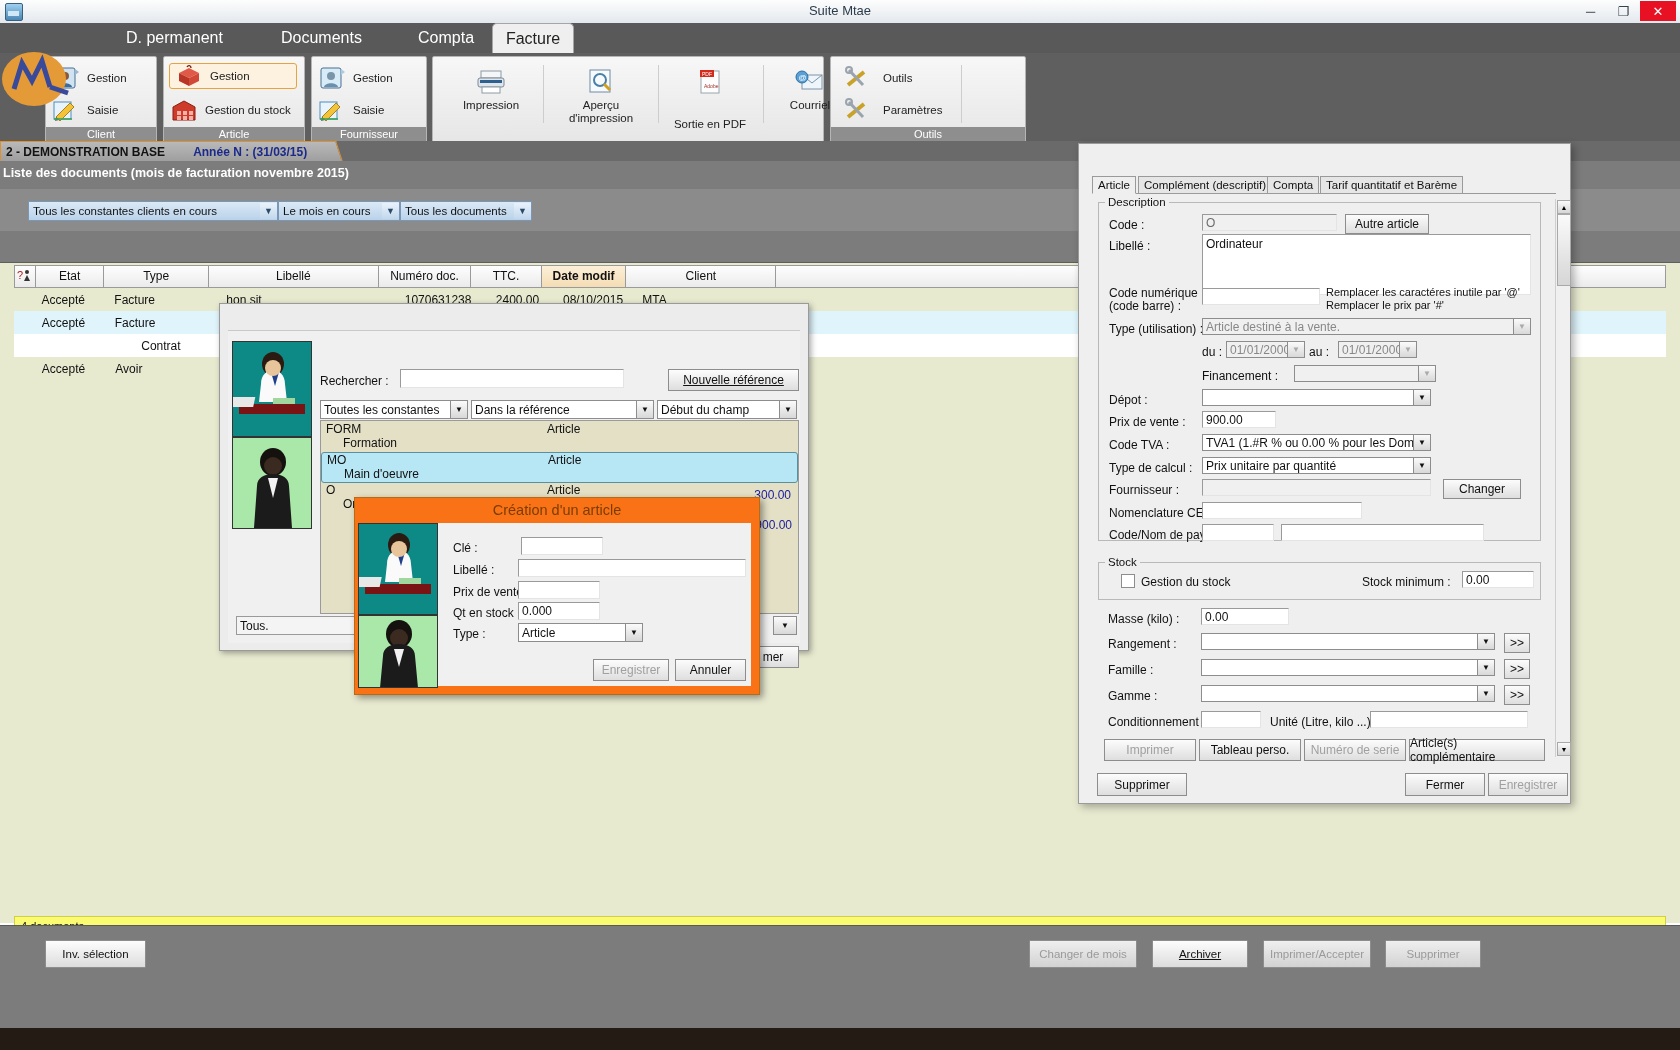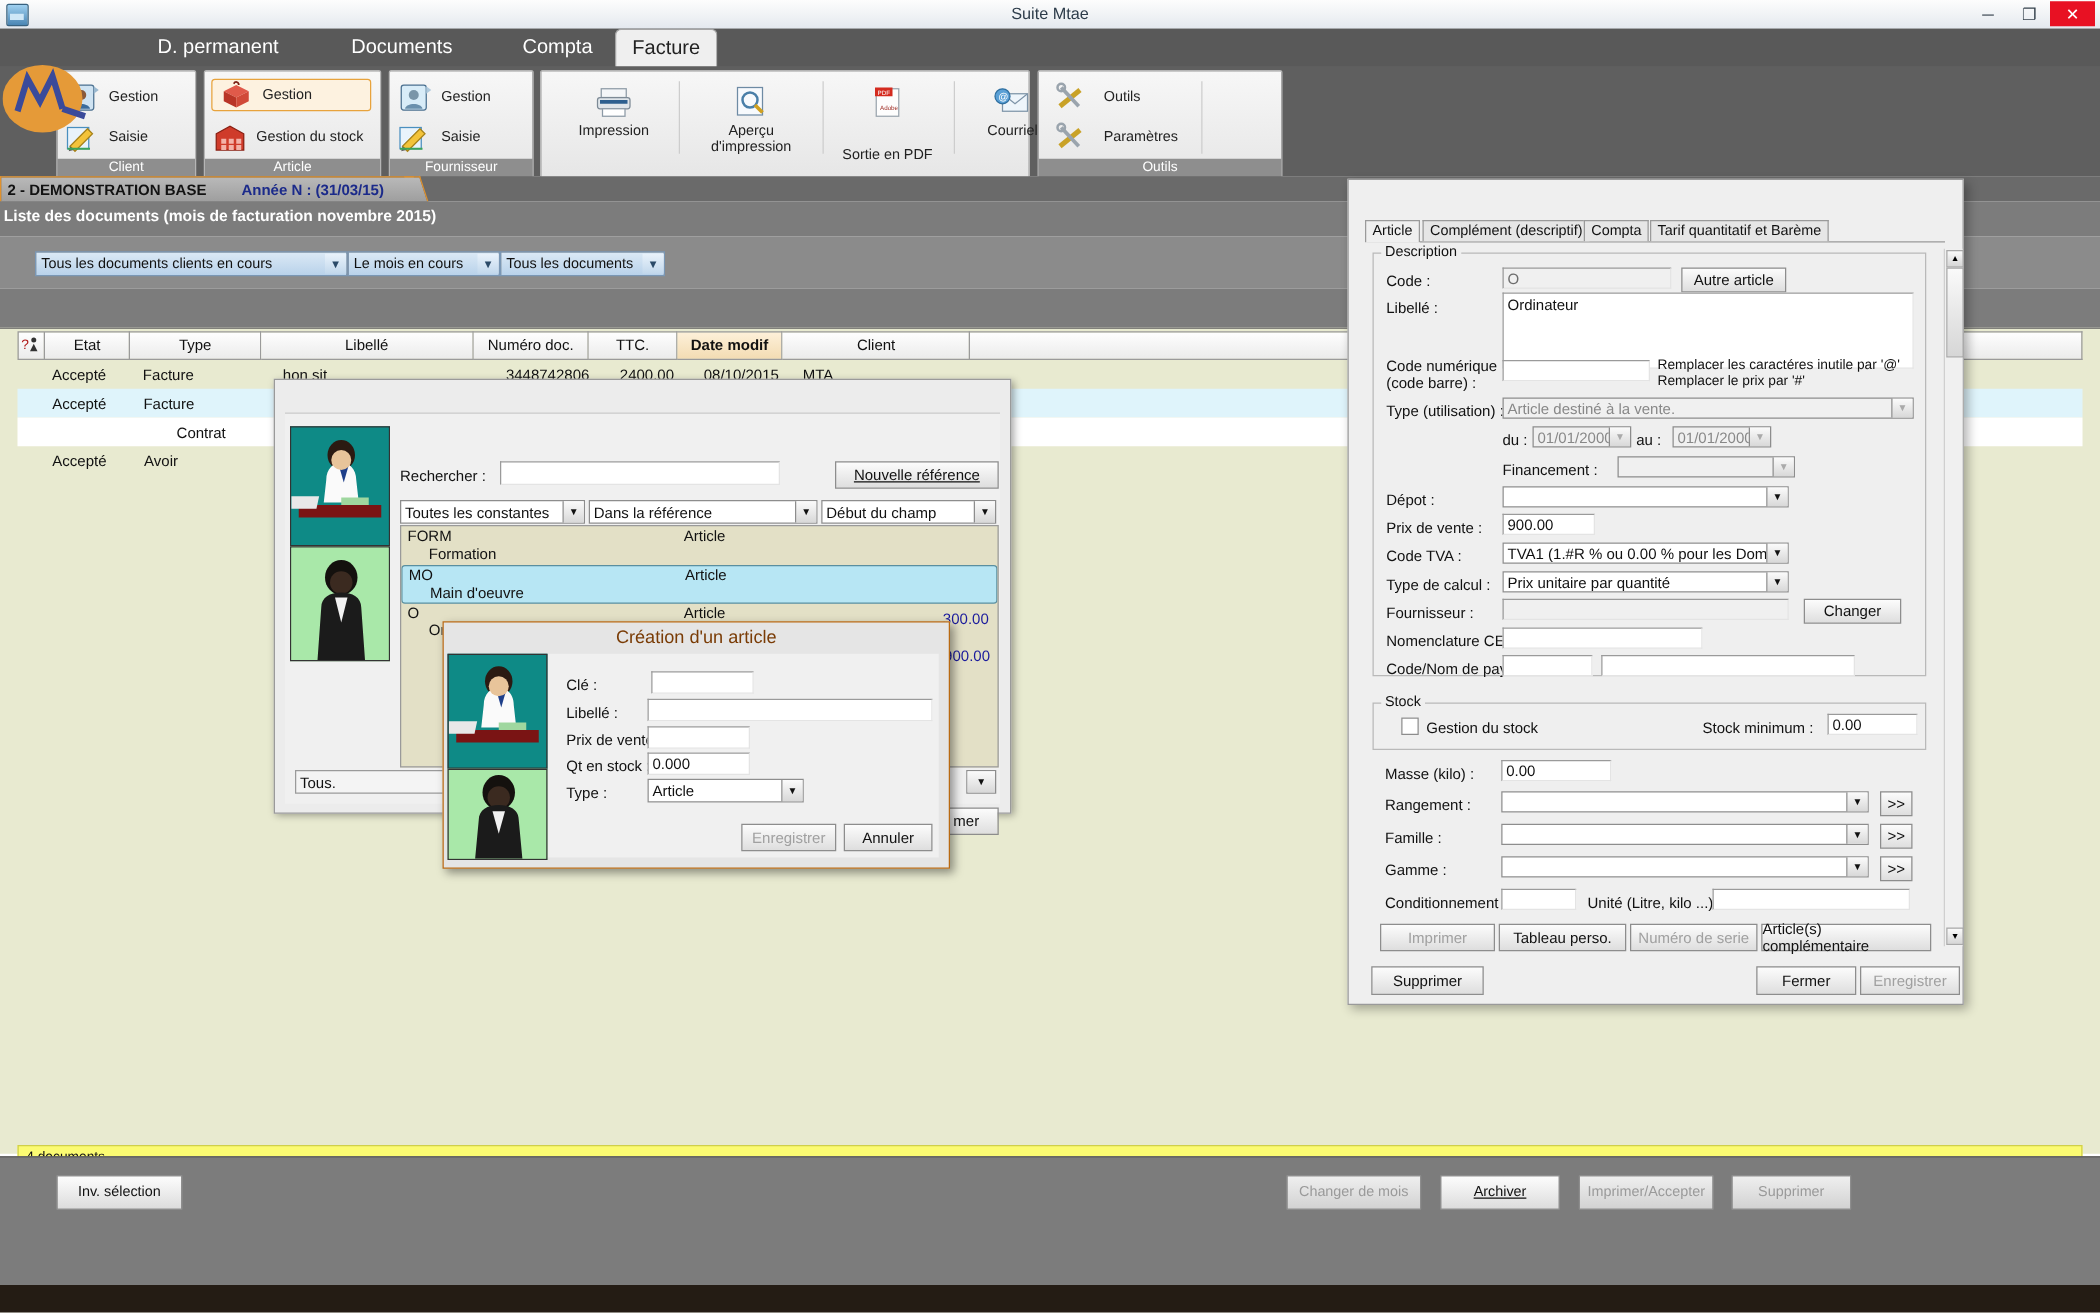--- a/index.html
+++ b/index.html
@@ -122,21 +122,21 @@
   .reslist{position:absolute;background:#e3e0c6;border:1px solid #9a9a9a;overflow:hidden;}
   .res{position:absolute;left:0;width:100%;height:31px;font-size:12px;color:#111;}
   .res.sel{background:#b7e6f4;border:1px solid #5a8fa0;border-radius:3px;box-sizing:border-box;}
   .res .r1{position:absolute;left:5px;top:0px;}
   .res .r2{position:absolute;left:22px;top:14px;}
   .res .rt{position:absolute;left:226px;top:0px;}
   .res .rp{position:absolute;right:6px;top:0px;color:#1a1a9c;margin-top:35px;}
 
   
   .dlg-create{position:absolute;left:354px;top:497px;width:404px;height:196px;
-    background:#e5e5e5;border:1px solid #b96a12;box-shadow:3px 3px 7px rgba(0,0,0,.4);}
+    background:#f97316;border:1px solid #b96a12;box-shadow:3px 3px 7px rgba(0,0,0,.4);}
   .dlg-create .ctitle{position:absolute;left:0;top:0;width:100%;height:25px;line-height:25px;
     text-align:center;font-size:14.5px;color:#7a3c06;}
   .dlg-create .cbody{position:absolute;left:8px;top:25px;width:388px;height:163px;background:#f0f0f0;}
 
   
   .win-art{position:absolute;left:1078px;top:143px;width:491px;height:659px;
     background:#efefef;border:1px solid #9a9a9a;box-shadow:3px 3px 8px rgba(0,0,0,.30);}
   .win-art .wtitle{position:absolute;left:0;top:0;width:100%;height:27px;line-height:27px;
     text-align:center;font-size:15px;color:#3b3b3b;}
   .tabs{position:absolute;left:13px;top:32px;width:464px;height:17px;
@@ -328,21 +328,21 @@
     </div>
     <div class="cb-skew"></div>
   </div>
 
   <div class="doc-header">
     <div class="dh-title">Liste des documents (mois de facturation novembre 2015)</div>
   </div>
 
   <div class="filterbar">
     <div class="combo" style="left:28px;top:12px;width:248px;">
-      <span class="ctext">Tous les documents clients en cours</span>
+      <span class="ctext">Tous les constantes clients en cours</span>
       <span class="carrow">▼</span>
     </div>
     <div class="combo" style="left:278px;top:12px;width:120px;">
       <span class="ctext">Le mois en cours</span>
       <span class="carrow">▼</span>
     </div>
     <div class="combo" style="left:400px;top:12px;width:130px;">
       <span class="ctext">Tous les documents</span>
       <span class="carrow">▼</span>
     </div>
@@ -366,21 +366,21 @@
       <div class="th active" style="width:84px;">Date modif</div>
       <div class="th" style="width:150px;">Client</div>
       <div class="th" style="width:894px;"></div>
     </div>
 
     <div class="trow" style="top:25px;">
       <div class="tc" style="width:20px;"></div>
       <div class="tc" style="width:68px;padding-left:8px;">Accepté</div>
       <div class="tc" style="width:104px;padding-left:6px;">Facture</div>
       <div class="tc" style="width:170px;padding-left:10px;">hon sit</div>
-      <div class="tc" style="width:92px;text-align:center;">3448742806</div>
+      <div class="tc" style="width:92px;text-align:center;">1070631238</div>
       <div class="tc" style="width:70px;text-align:center;">2400.00</div>
       <div class="tc" style="width:84px;text-align:center;">08/10/2015</div>
       <div class="tc" style="width:150px;padding-left:8px;">MTA</div>
       <div class="tc" style="width:894px;position:relative;">
         <svg width="24" height="16" viewBox="0 0 24 16" style="position:absolute;left:5px;top:-4px;">
           <path d="M1 3h8l2 2h12v9H1z" fill="#fbe7b0" stroke="#b79a3a"></path>
         </svg>
 
       </div>
     </div>

